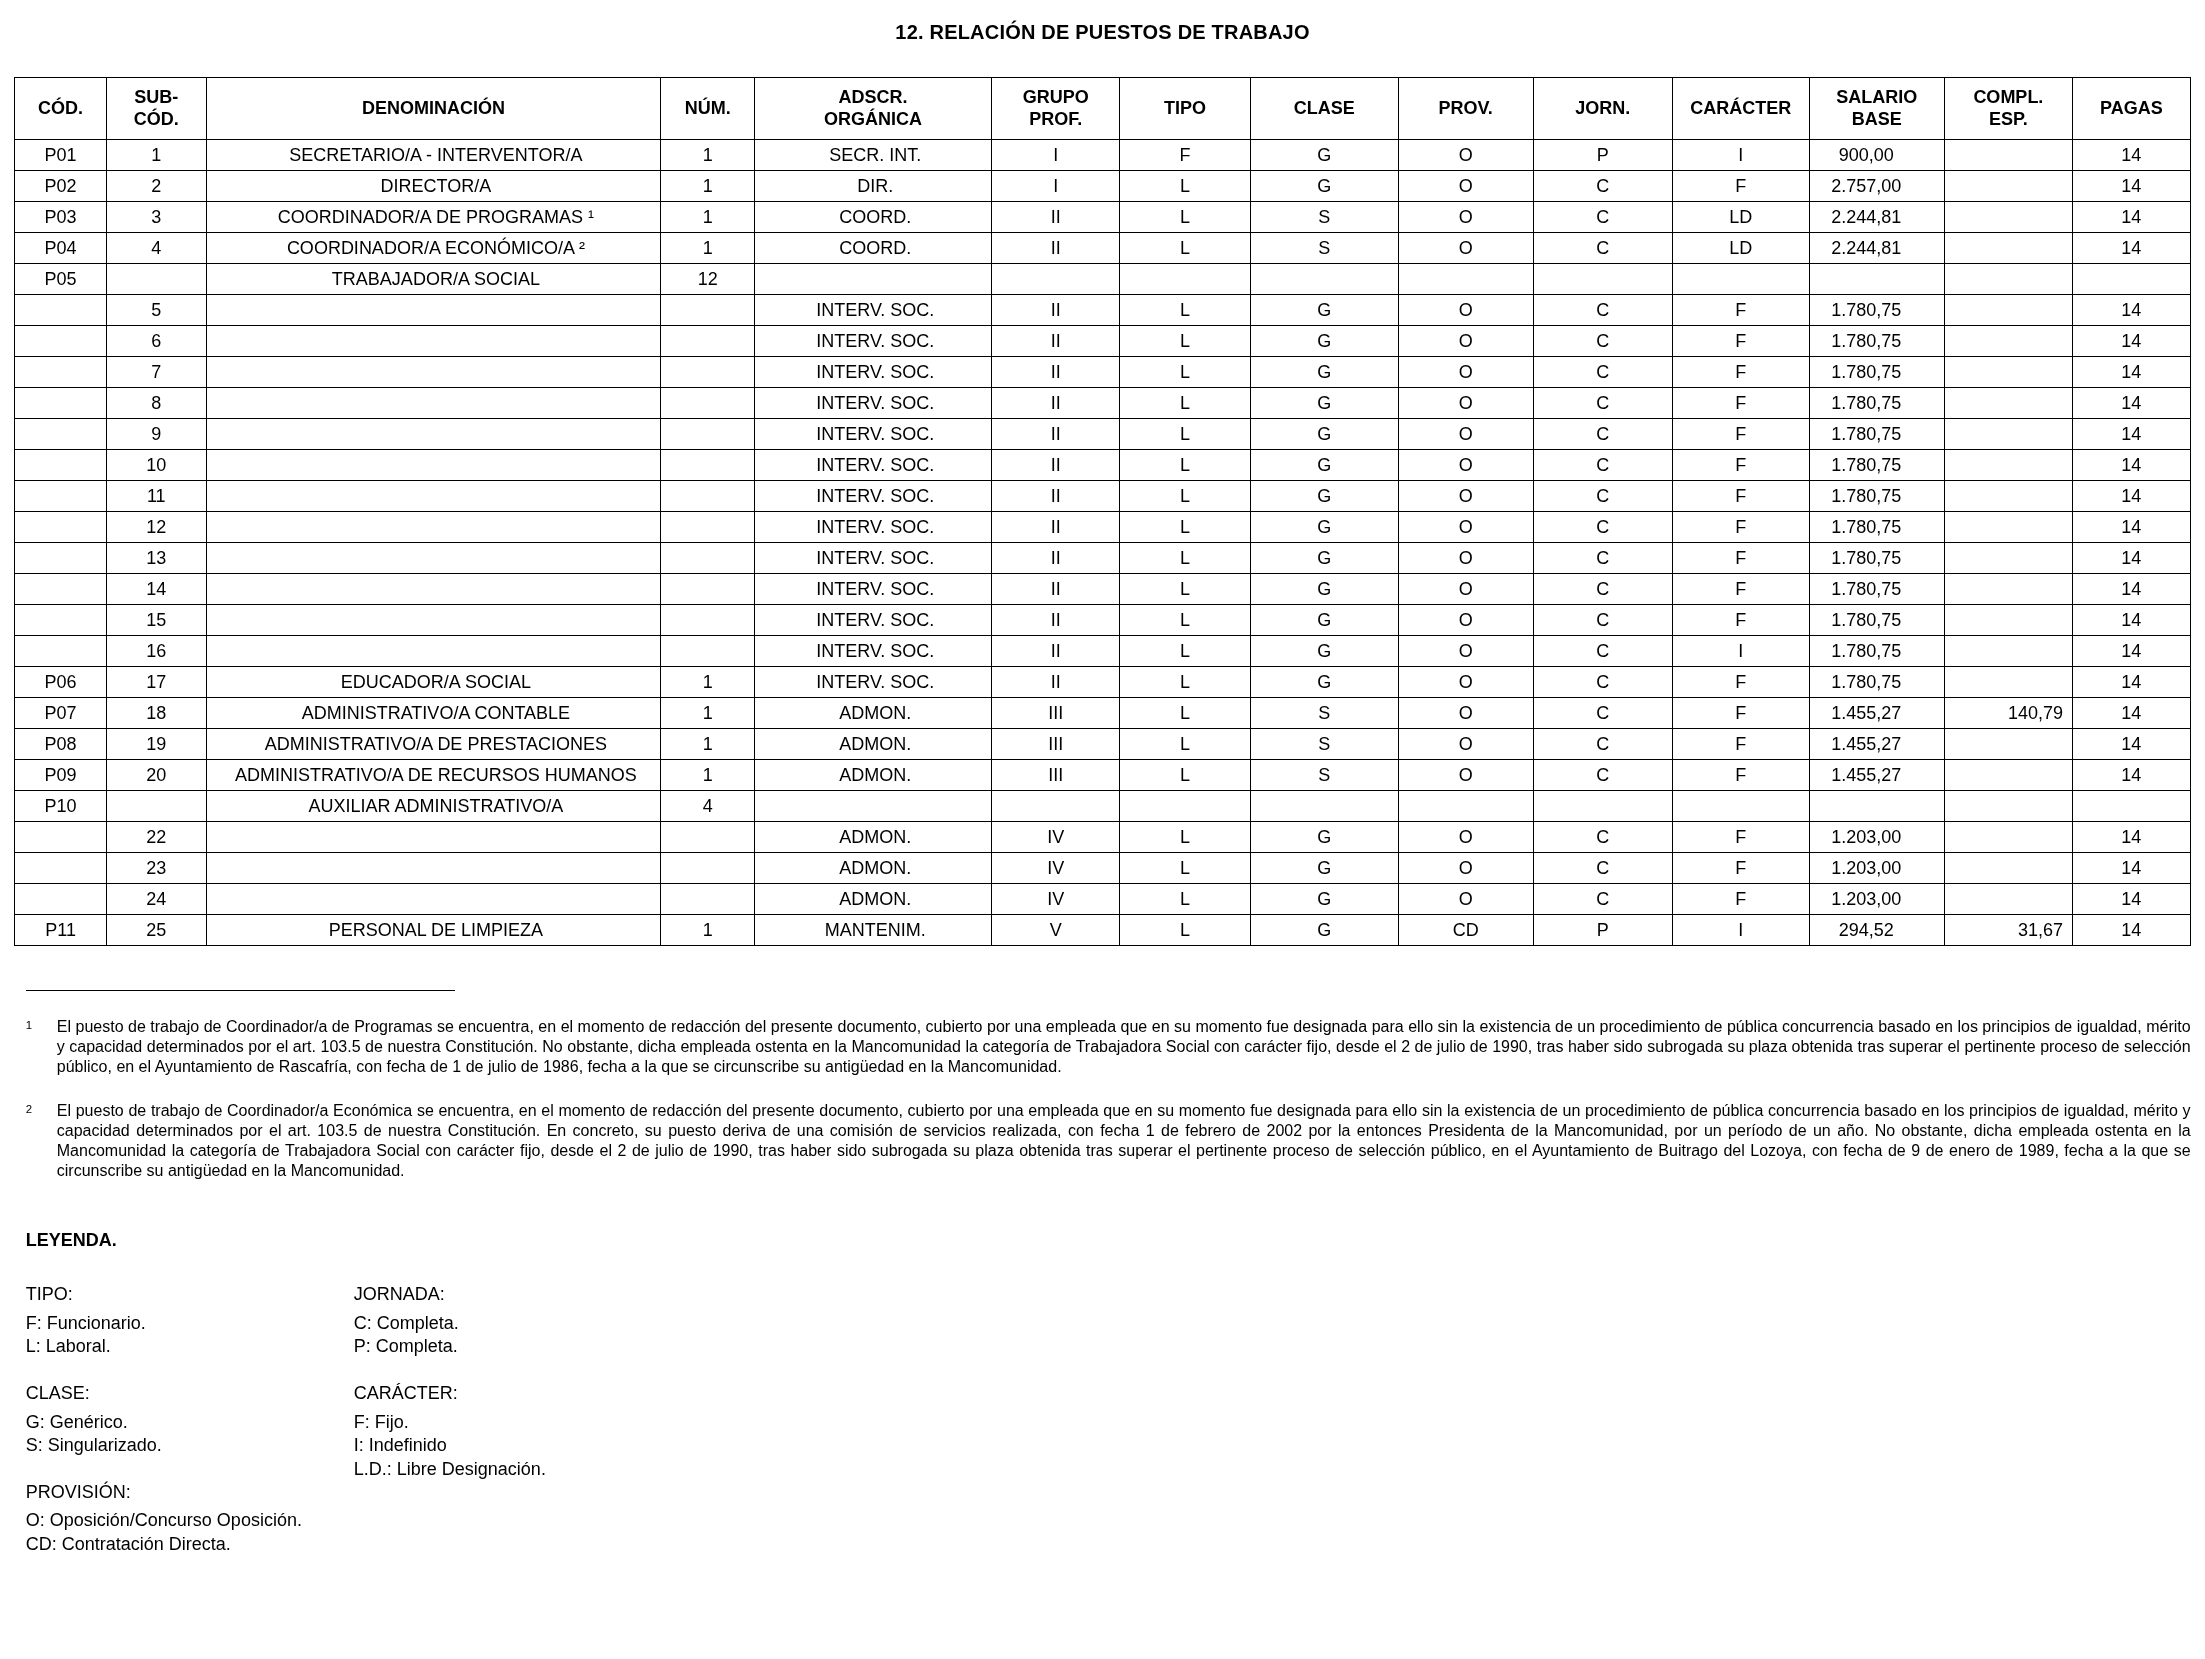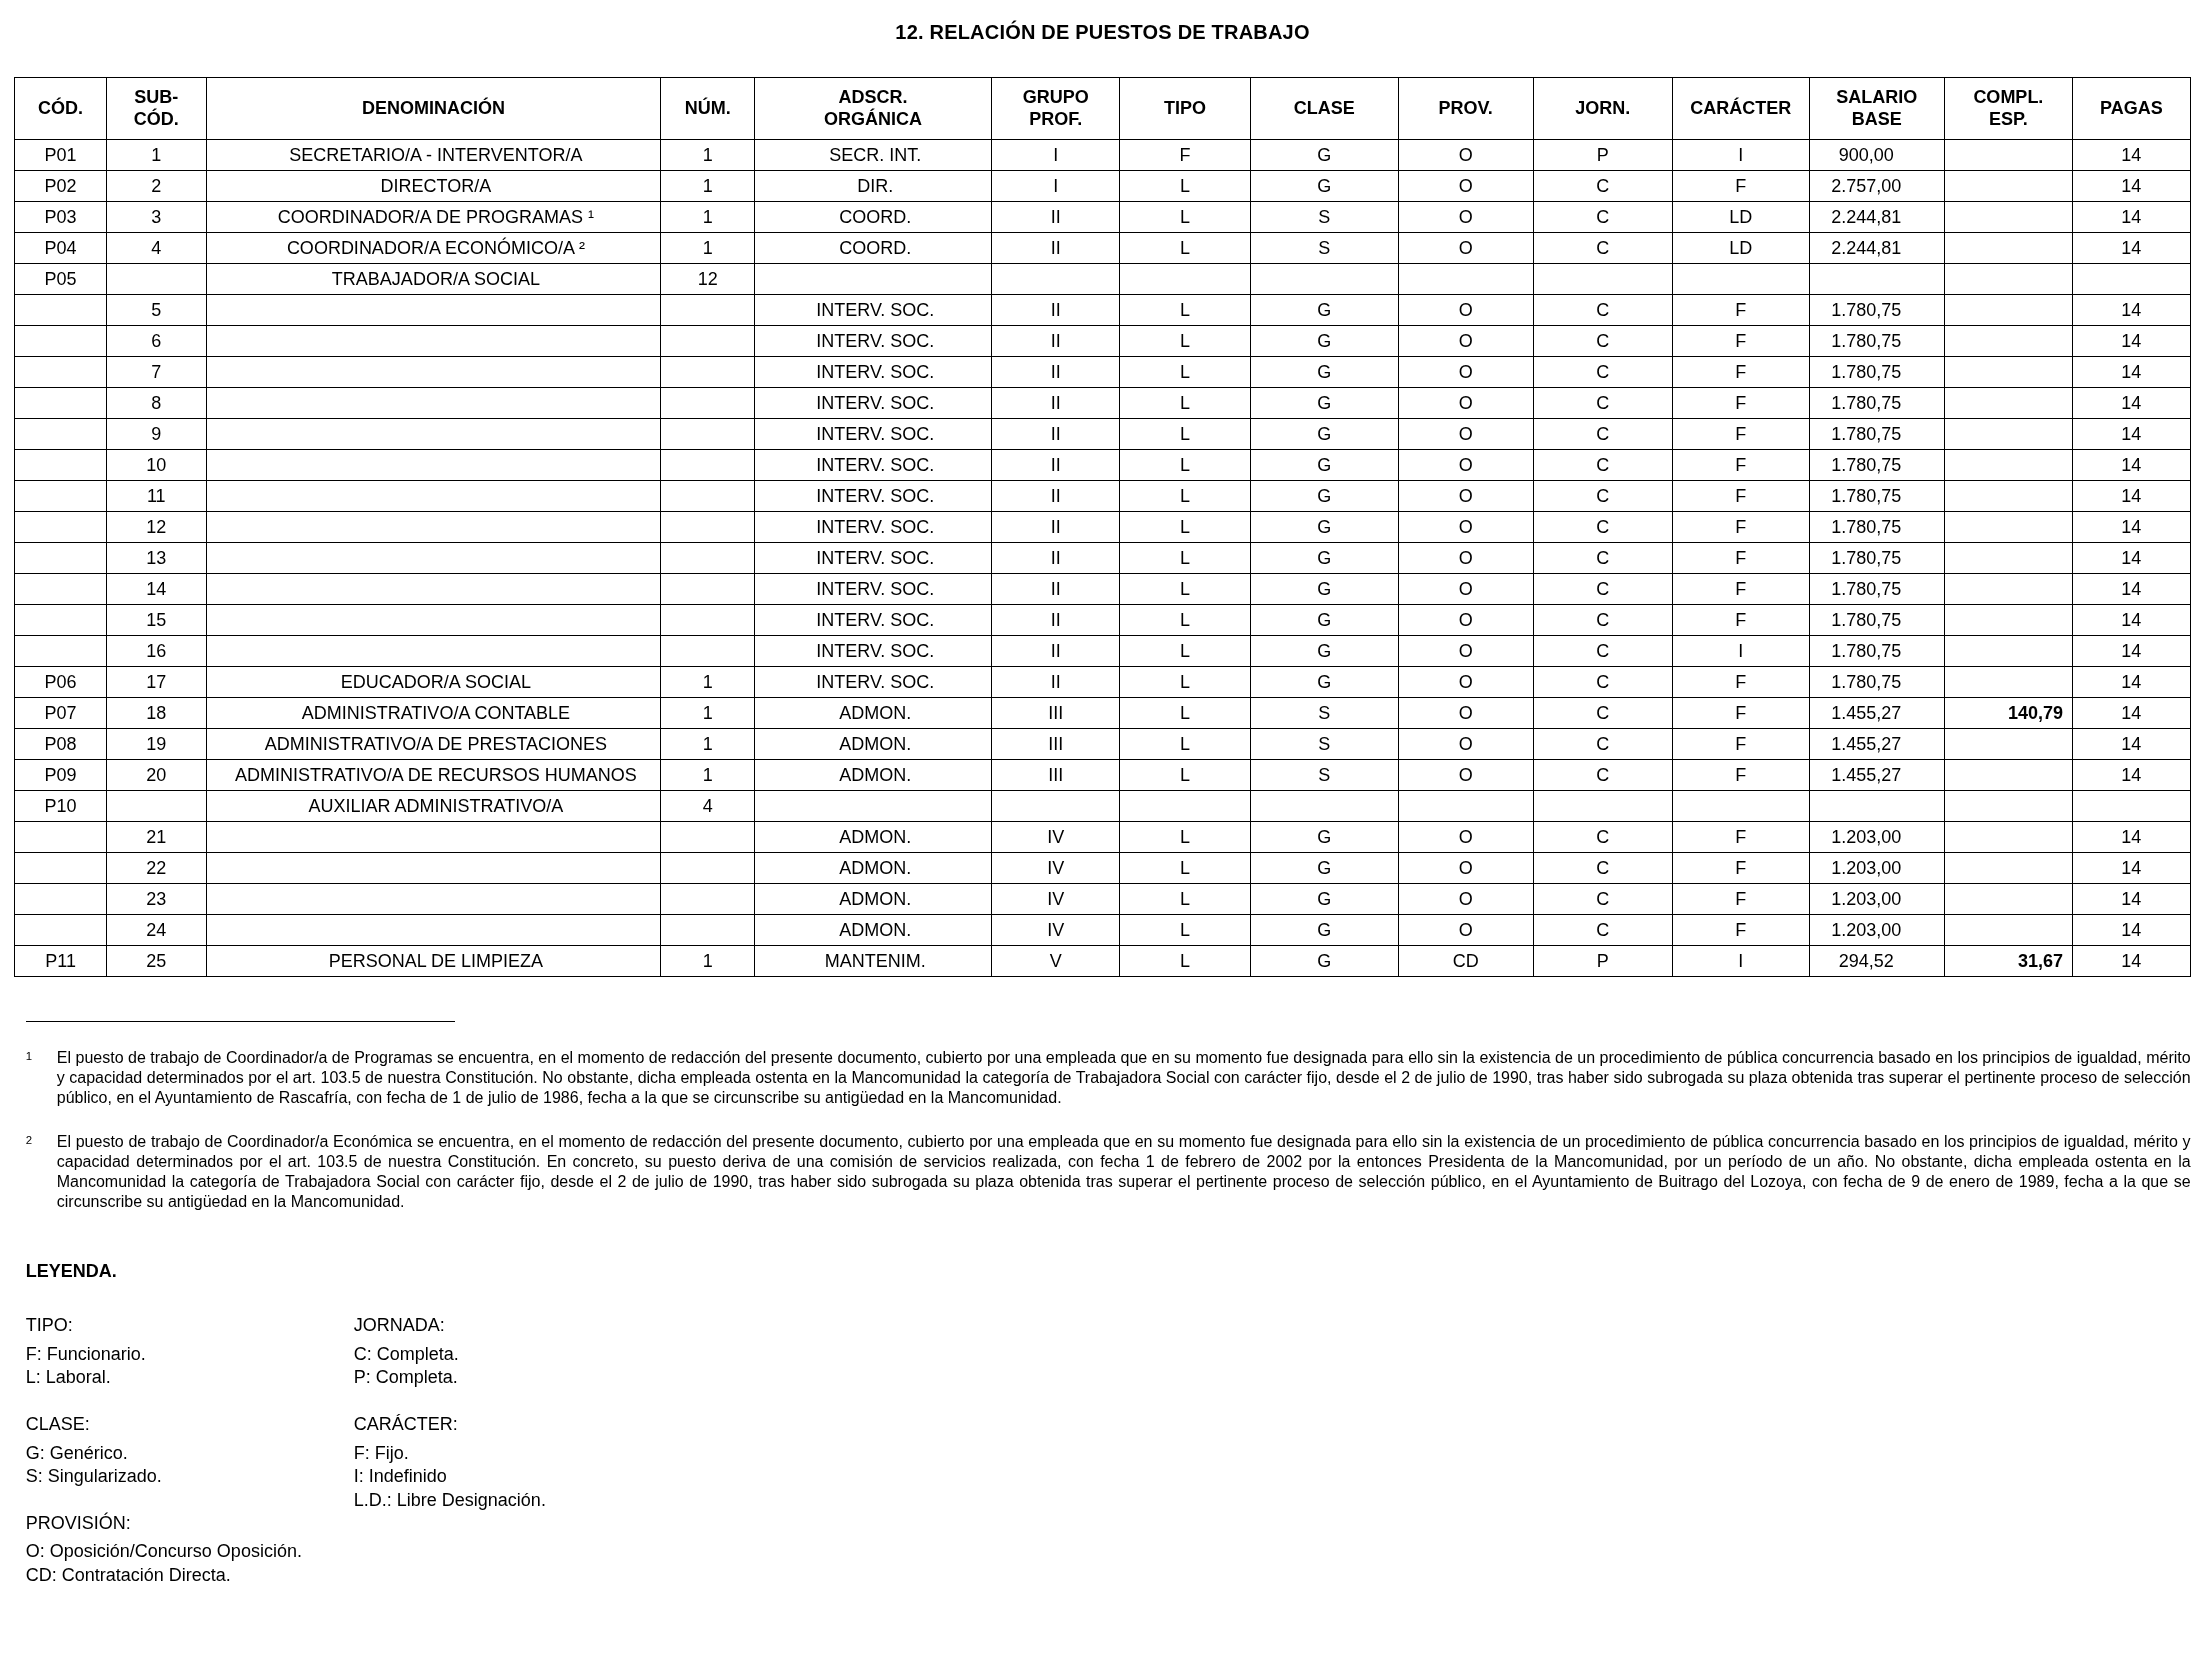--- a/index.html
+++ b/index.html
@@ -34,21 +34,21 @@
   }
   .rpt td {
     font-size: 18px;
     height: 31px;
     padding: 1.5px 6px;
     text-align: center;
     white-space: nowrap;
     overflow: hidden;
   }
   .rpt td.l  { text-align: center;  padding-left: 10.6px; }
-  .rpt td.r  { text-align: right; padding-right: 9px; font-weight: bold; }
+  .rpt td.r  { text-align: right; padding-right: 9px; }
   .rpt td.rs { text-align: center; padding-right: 27px; }
 
   .fn-sep {
     width: 429px;
     border-top: 1.5px solid #000;
     margin: 44px 0 26px 11.4px;
   }
   .footnote { display: flex; margin-bottom: 24px; }
   .fn-ref {
     flex: 0 0 31px;
@@ -466,36 +466,20 @@
           <td class="c"></td>
           <td class="c"></td>
           <td class="c"></td>
           <td class="c"></td>
           <td class="rs"></td>
           <td class="r"></td>
           <td class="c"></td>
         </tr>
         <tr>
           <td class="c"></td>
-          <td class="c">21</td>
-          <td class="l"></td>
-          <td class="c"></td>
-          <td class="l">ADMON.</td>
-          <td class="c">IV</td>
-          <td class="c">L</td>
-          <td class="c">G</td>
-          <td class="c">O</td>
-          <td class="c">C</td>
-          <td class="c">F</td>
-          <td class="rs">1.203,00</td>
-          <td class="r"></td>
-          <td class="c">14</td>
-        </tr>
-        <tr>
-          <td class="c"></td>
           <td class="c">22</td>
           <td class="l"></td>
           <td class="c"></td>
           <td class="l">ADMON.</td>
           <td class="c">IV</td>
           <td class="c">L</td>
           <td class="c">G</td>
           <td class="c">O</td>
           <td class="c">C</td>
           <td class="c">F</td>

